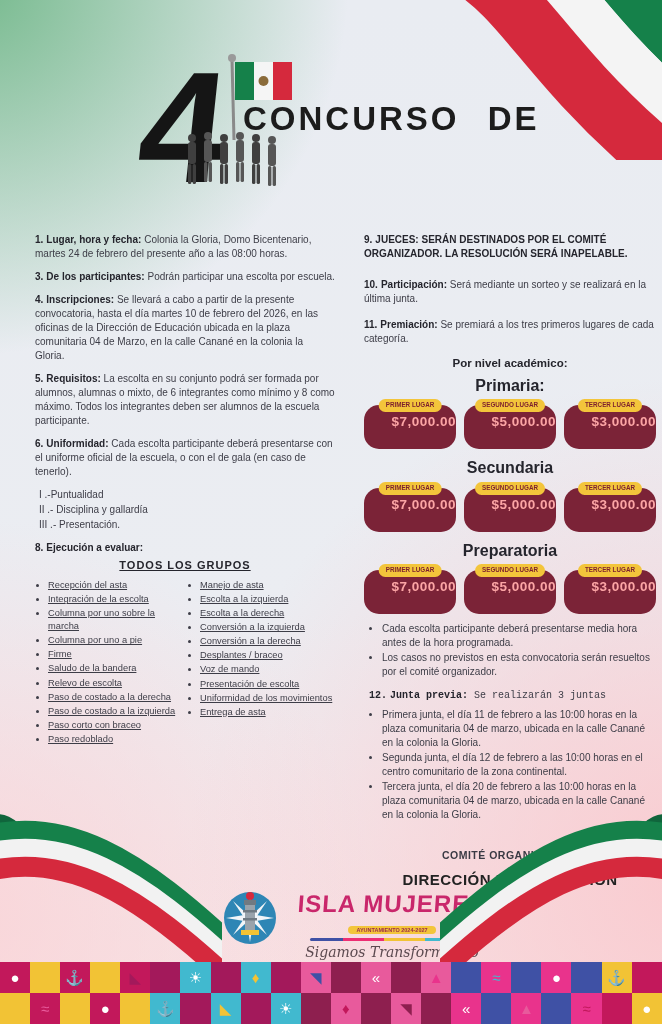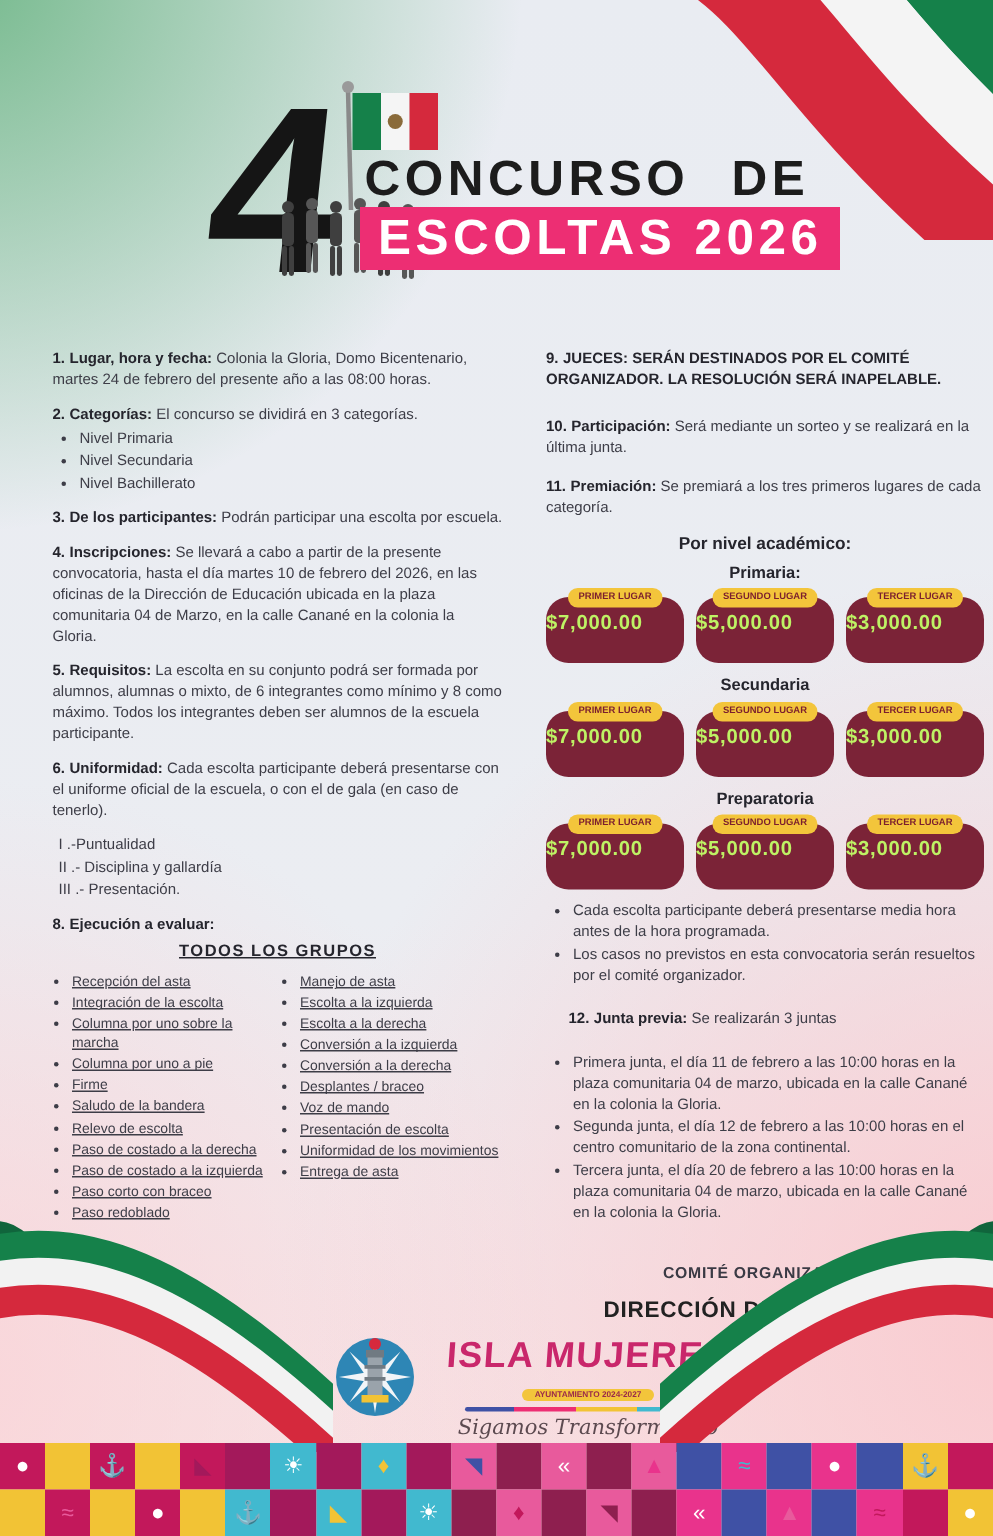--- a/index.html
+++ b/index.html
@@ -52,31 +52,31 @@
   ul.plain li{margin:1px 0;}
   .todos{
     text-align:center;font-weight:bold;color:#25252d;letter-spacing:1px;
     text-decoration:underline;font-size:11px;margin:3px 0 5px 0;
   }
   .eval-wrap{display:flex;gap:4px;font-size:9.3px;}
   .eval-wrap ul{flex:1;margin:0;padding-left:13px;}
   .eval-wrap li{margin:1.5px 0;text-decoration:underline;}
   
   .prize-heading{text-align:center;font-weight:bold;color:#25252d;font-size:11.5px;margin:2px 0 4px 0;}
-  .level-name{text-align:center;font-weight:bold;color:#25252d;font-size:11px;margin:2px 0 8px 0;}
+  .level-name{text-align:center;font-weight:bold;color:#25252d;font-size:16px;margin:2px 0 8px 0;}
   .prize-row{display:flex;justify-content:space-between;margin-bottom:8px;}
   .prize{position:relative;width:92px;}
   .prize-label{
     position:absolute;top:-6px;left:50%;transform:translateX(-50%);
     background:#F3C53B;color:#7B1F2E;font-size:6.3px;font-weight:bold;
     padding:2px 7px;border-radius:7px;white-space:nowrap;z-index:2;
   }
   .prize-amt{
-    background:#7B2337;color:#bef264;font-weight:bold;font-size:13.5px;
-    text-align:left;border-radius:15px;padding:8px 0 17px 0;letter-spacing:.5px;
+    background:#7B2337;color:#fca5a5;font-weight:bold;font-size:13.5px;
+    text-align:right;border-radius:15px;padding:8px 0 17px 0;letter-spacing:.5px;
   }
   
   .committee{margin-top:26px;text-align:center;}
   .committee .lbl{font-size:10.5px;font-weight:bold;color:#3a3a44;letter-spacing:.5px;}
   .committee .nm{font-size:15px;font-weight:bold;color:#222;letter-spacing:.5px;margin-top:6px;}
   
   .footer-logos{position:absolute;left:0;bottom:66px;width:662px;height:72px;}
   .seal{position:absolute;left:222px;top:0;}
   .brandbox{position:absolute;left:292px;top:4px;width:200px;text-align:center;}
   .brand{font-size:24px;font-weight:bold;color:#C9276B;letter-spacing:1px;transform:skewX(-4deg);}
@@ -153,35 +153,26 @@
       <g transform="translate(88,8)" fill="#565656">
           <circle cx="6" cy="4" r="4"></circle>
           <rect x="2" y="8" width="8" height="22" rx="3"></rect>
           <rect x="2" y="30" width="3.4" height="20" rx="1.6"></rect>
           <rect x="6.6" y="30" width="3.4" height="20" rx="1.6"></rect>
         </g>
     </g>
   </svg>
 
   <div class="title1">CONCURSO DE</div>
-  <div class="title2">ESCOLTAS 2026</div>
 
 
   <div class="col" id="col-left">
 
     <p class="sec"><span class="num">1.</span><b>Lugar, hora y fecha:</b> <span>Colonia la Gloria, Domo Bicentenario, martes 24 de febrero del presente año a las 08:00 horas.</span></p>
 
-    <div class="sec">
-      <p style="margin:0;"><span class="num">2.</span><b>Categorías:</b> <span>El concurso se dividirá en 3 categorías.</span></p>
-      <ul class="bullets">
-          <li>Nivel Primaria</li>
-          <li>Nivel Secundaria</li>
-          <li>Nivel Bachillerato</li>
-        </ul>
-    </div>
 
     <p class="sec"><span class="num">3.</span><b>De los participantes:</b> <span>Podrán participar una escolta por escuela.</span></p>
 
     <p class="sec"><span class="num">4.</span><b>Inscripciones:</b> <span>Se llevará a cabo a partir de la presente convocatoria, hasta el día martes 10 de febrero del 2026, en las oficinas de la Dirección de Educación ubicada en la plaza comunitaria 04 de Marzo, en la calle Canané en la colonia la Gloria.</span></p>
 
     <p class="sec"><span class="num">5.</span><b>Requisitos:</b> <span>La escolta en su conjunto podrá ser formada por alumnos, alumnas o mixto, de 6 integrantes como mínimo y 8 como máximo. Todos los integrantes deben ser alumnos de la escuela participante.</span></p>
 
     <p class="sec"><span class="num">6.</span><b>Uniformidad:</b> <span>Cada escolta participante deberá presentarse con el uniforme oficial de la escuela, o con el de gala (en caso de tenerlo).</span></p>
 
     <div class="sec">
@@ -286,21 +277,21 @@
     </div>
 
     <div class="sec" style="margin-top:6px;">
       <ul class="bullets">
           <li>Cada escolta participante deberá presentarse media hora antes de la hora programada.</li>
           <li>Los casos no previstos en esta convocatoria serán resueltos por el comité organizador.</li>
         </ul>
     </div>
 
     <div class="sec" style="margin-top:10px;">
-      <p style="margin:15px;"><span class="num">12.</span><b>Junta previa:</b> <span>Se realizarán 3 juntas</span></p>
+      <p style="margin:5px;font-family:Liberation Mono, monospace;"><span class="num">12.</span><b>Junta previa:</b> <span>Se realizarán 3 juntas</span></p>
       <ul class="bullets">
           <li>Primera junta, el día 11 de febrero a las 10:00 horas en la plaza comunitaria 04 de marzo, ubicada en la calle Canané en la colonia la Gloria.</li>
           <li>Segunda junta, el día 12 de febrero a las 10:00 horas en el centro comunitario de la zona continental.</li>
           <li>Tercera junta, el día 20 de febrero a las 10:00 horas en la plaza comunitaria 04 de marzo, ubicada en la calle Canané en la colonia la Gloria.</li>
         </ul>
     </div>
 
     <div class="committee">
       <div class="lbl">COMITÉ ORGANIZADOR:</div>
       <div class="nm">DIRECCIÓN DE EDUCACIÓN</div>

